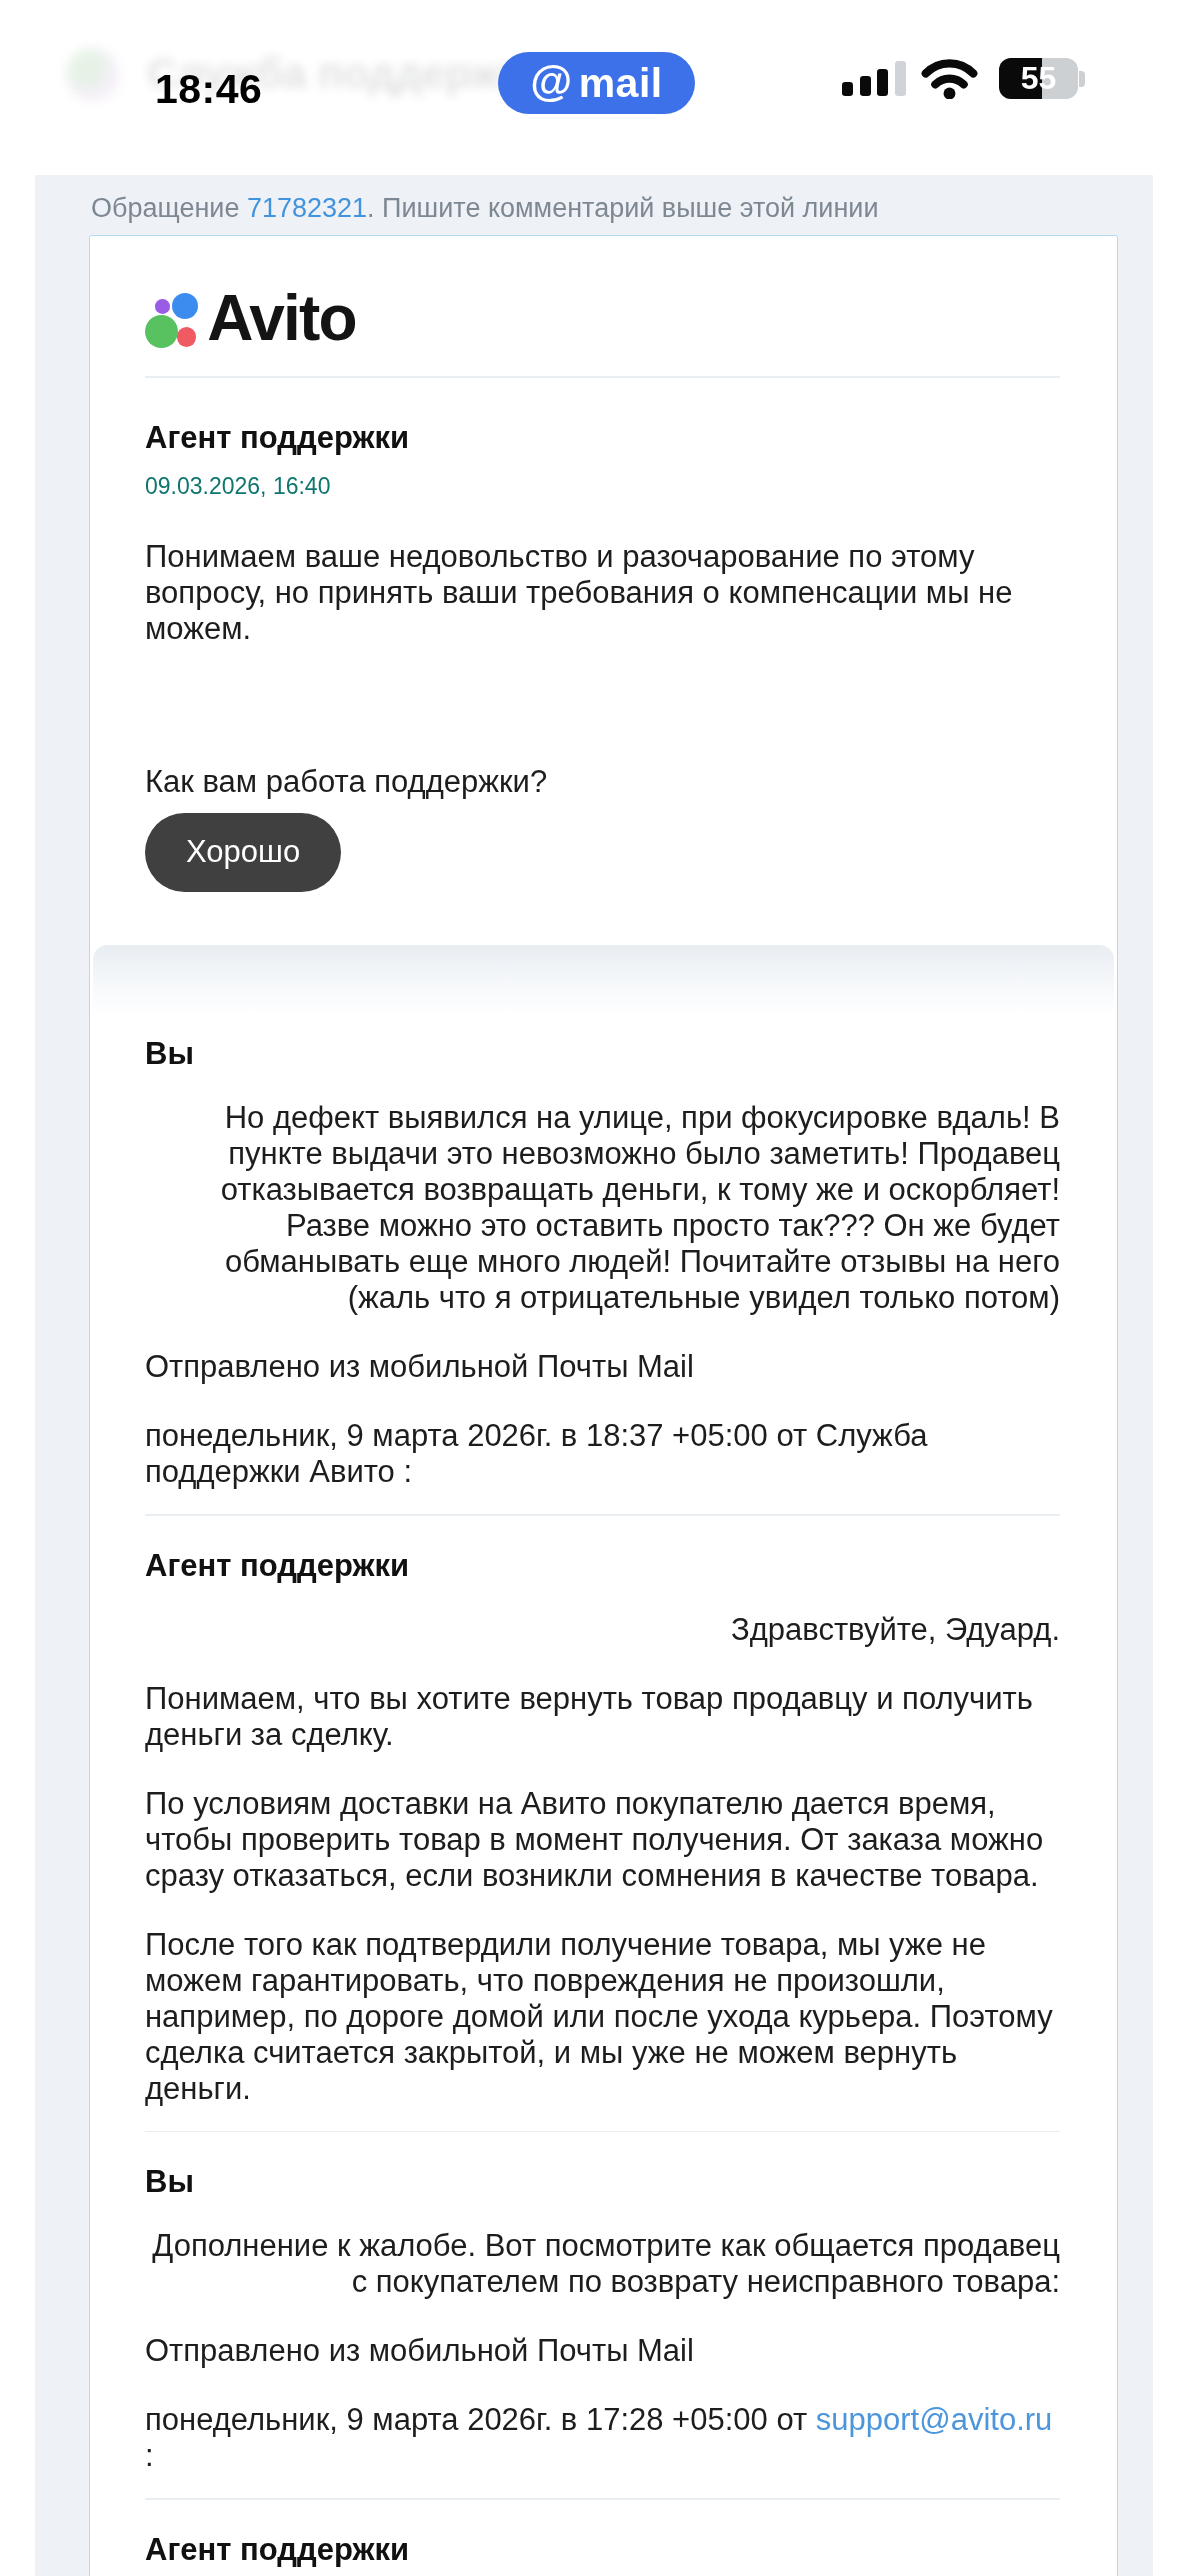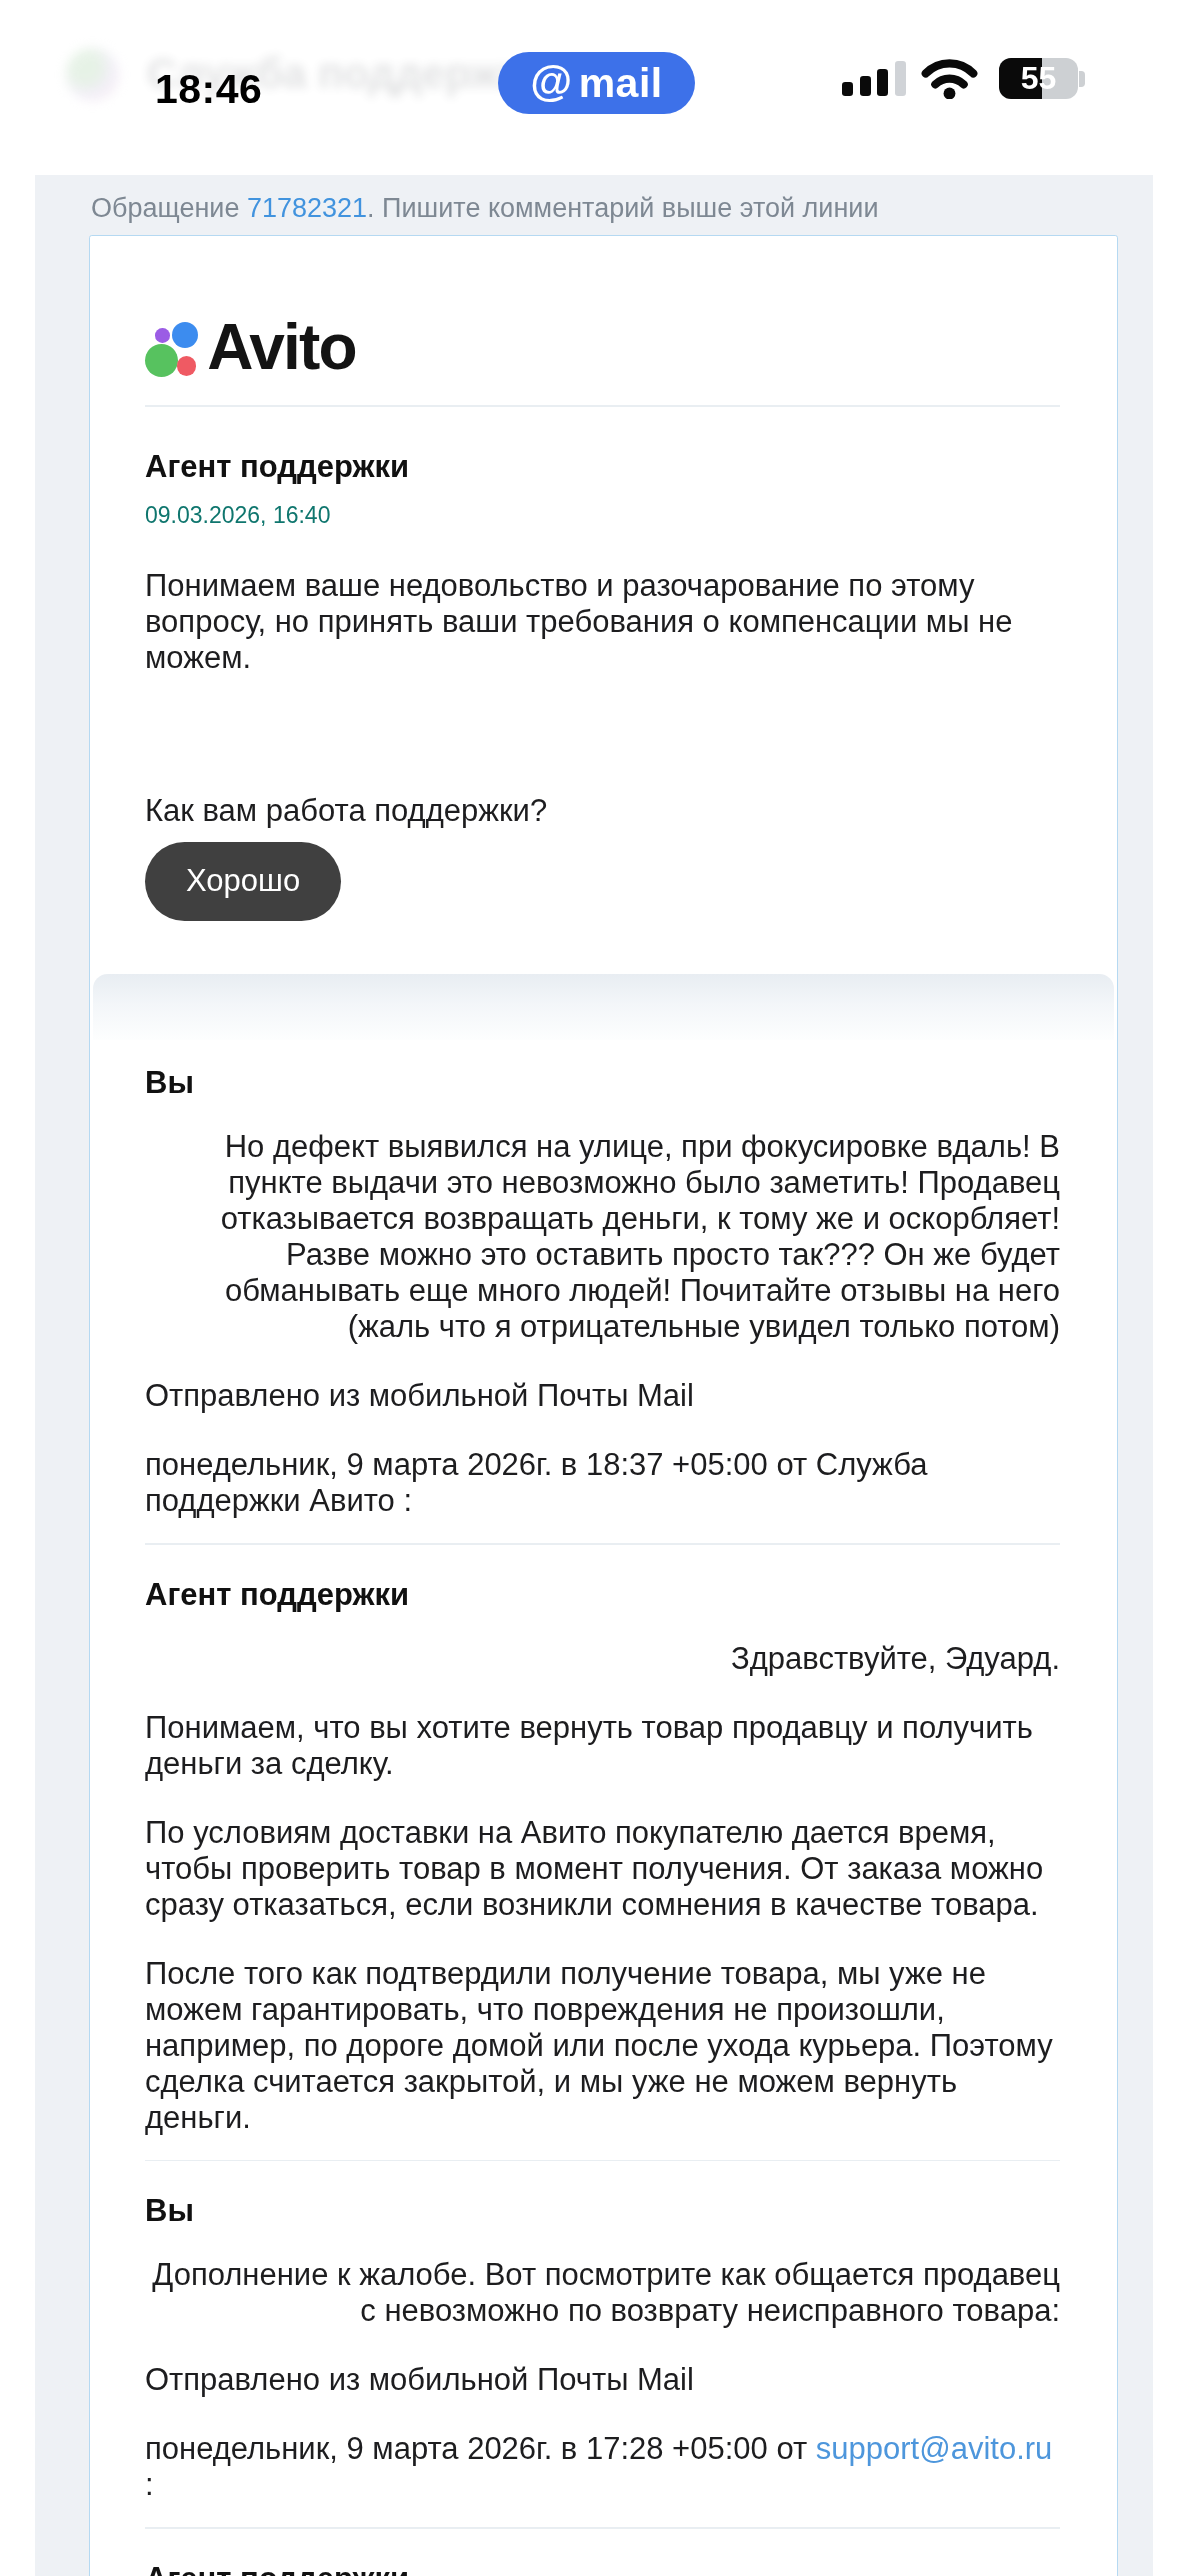--- a/index.html
+++ b/index.html
@@ -22,21 +22,21 @@
   .battery .pct{position:absolute;inset:0;display:flex;align-items:center;justify-content:center;
     color:#ffffff;font-size:32px;font-weight:700;letter-spacing:0px;}
   .battery .nub{position:absolute;right:-7.4px;top:13px;width:6.4px;height:15.7px;background:#cdd0d3;border-radius:0 3.7px 3.7px 0;}
   
   .band{position:absolute;top:175px;left:35px;width:1118px;height:2401px;background:#EEF1F5;overflow:hidden;}
   .notice{margin:18.4px 0 0 56px;font-size:27px;color:#7E8893;}
   .notice a{color:#4193DE;text-decoration:none;}
   
   .card{margin:11px 0 0 54px;width:1029px;min-height:2281px;box-sizing:border-box;background:#ffffff;
     border:1.8px solid #B5D9F2;border-radius:2.8px 2.8px 11px 11px;}
-  .sec1{padding:84px 57px 53px 55px;}
+  .sec1{padding:55px 57px 53px 55px;}
   .logo-row{display:flex;align-items:center;height:61px;}
   .logo-dots{position:relative;width:53px;height:57px;}
   .logo-dots b{position:absolute;border-radius:50%;display:block;}
   .dot-purple{left:10px;top:5.5px;width:14.7px;height:14.7px;background:#9B5CE5;}
   .dot-blue{left:27px;top:0px;width:26px;height:26px;background:#3C8CEF;}
   .dot-green{left:0px;top:22px;width:33px;height:33px;background:#57C25F;}
   .dot-red{left:32px;top:34px;width:19.3px;height:19.3px;background:#EF5A63;}
   .logo-word{margin-left:9.2px;font-size:64px;font-weight:700;letter-spacing:-1.8px;color:#141414;transform:translateY(-3.7px);}
   .hr{height:1.8px;background:#E9EEF2;border:0;margin:24px 0 0 0;}
   h3{margin:41px 0 0 0;font-size:31px;line-height:37px;font-weight:700;color:#111;}
@@ -127,21 +127,21 @@
 
       <h3>Агент поддержки</h3>
       <p>Здравствуйте, Эдуард.</p>
       <p>Понимаем, что вы хотите вернуть товар продавцу и получить деньги за сделку.</p>
       <p>По условиям доставки на Авито покупателю дается время, чтобы проверить товар в момент получения. От заказа можно сразу отказаться, если возникли сомнения в качестве товара.</p>
       <p>После того как подтвердили получение товара, мы уже не можем гарантировать, что повреждения не произошли, например, по дороге домой или после ухода курьера. Поэтому сделка считается закрытой, и мы уже не можем вернуть деньги.</p>
 
       <div class="hr"></div>
 
       <h3>Вы</h3>
-      <p>Дополнение к жалобе. Вот посмотрите как общается продавец с невозможно по возврату неисправного товара:</p>
+      <p>Дополнение к жалобе. Вот посмотрите как общается продавец с покупателем по возврату неисправного товара:</p>
       <p>Отправлено из мобильной Почты Mail</p>
       <p><span>понедельник, 9 марта 2026г. в 17:28 +05:00 от </span><a href="#" class="maillink">support@avito.ru</a><span> :</span></p>
 
       <div class="hr"></div>
 
       <h3>Агент поддержки</h3>
 
     </div>
   </div>
 

